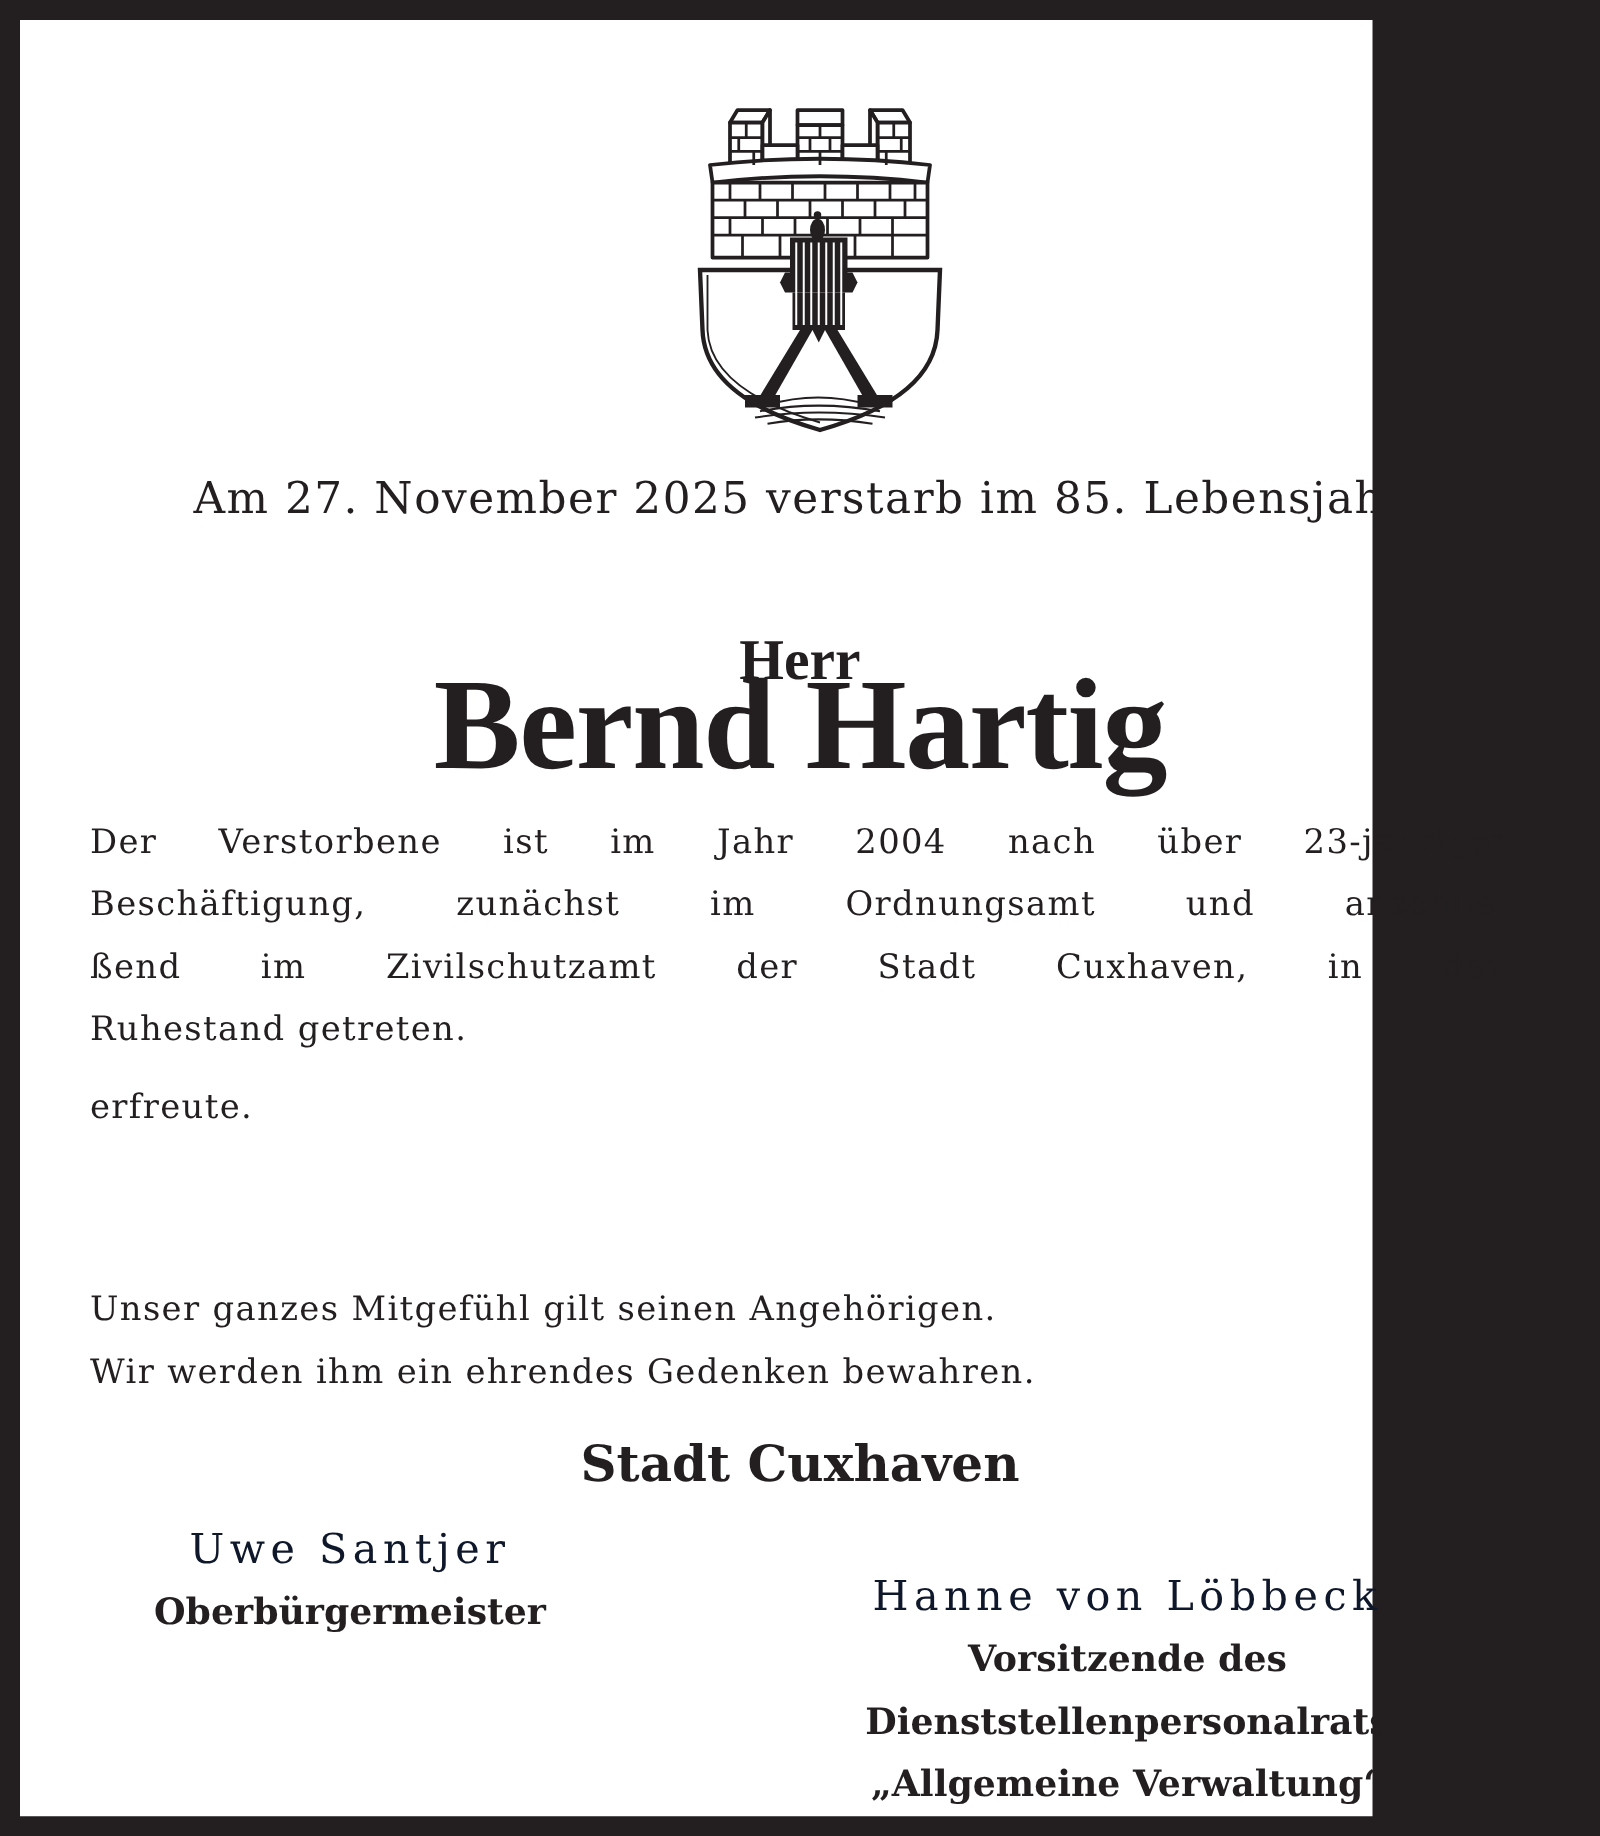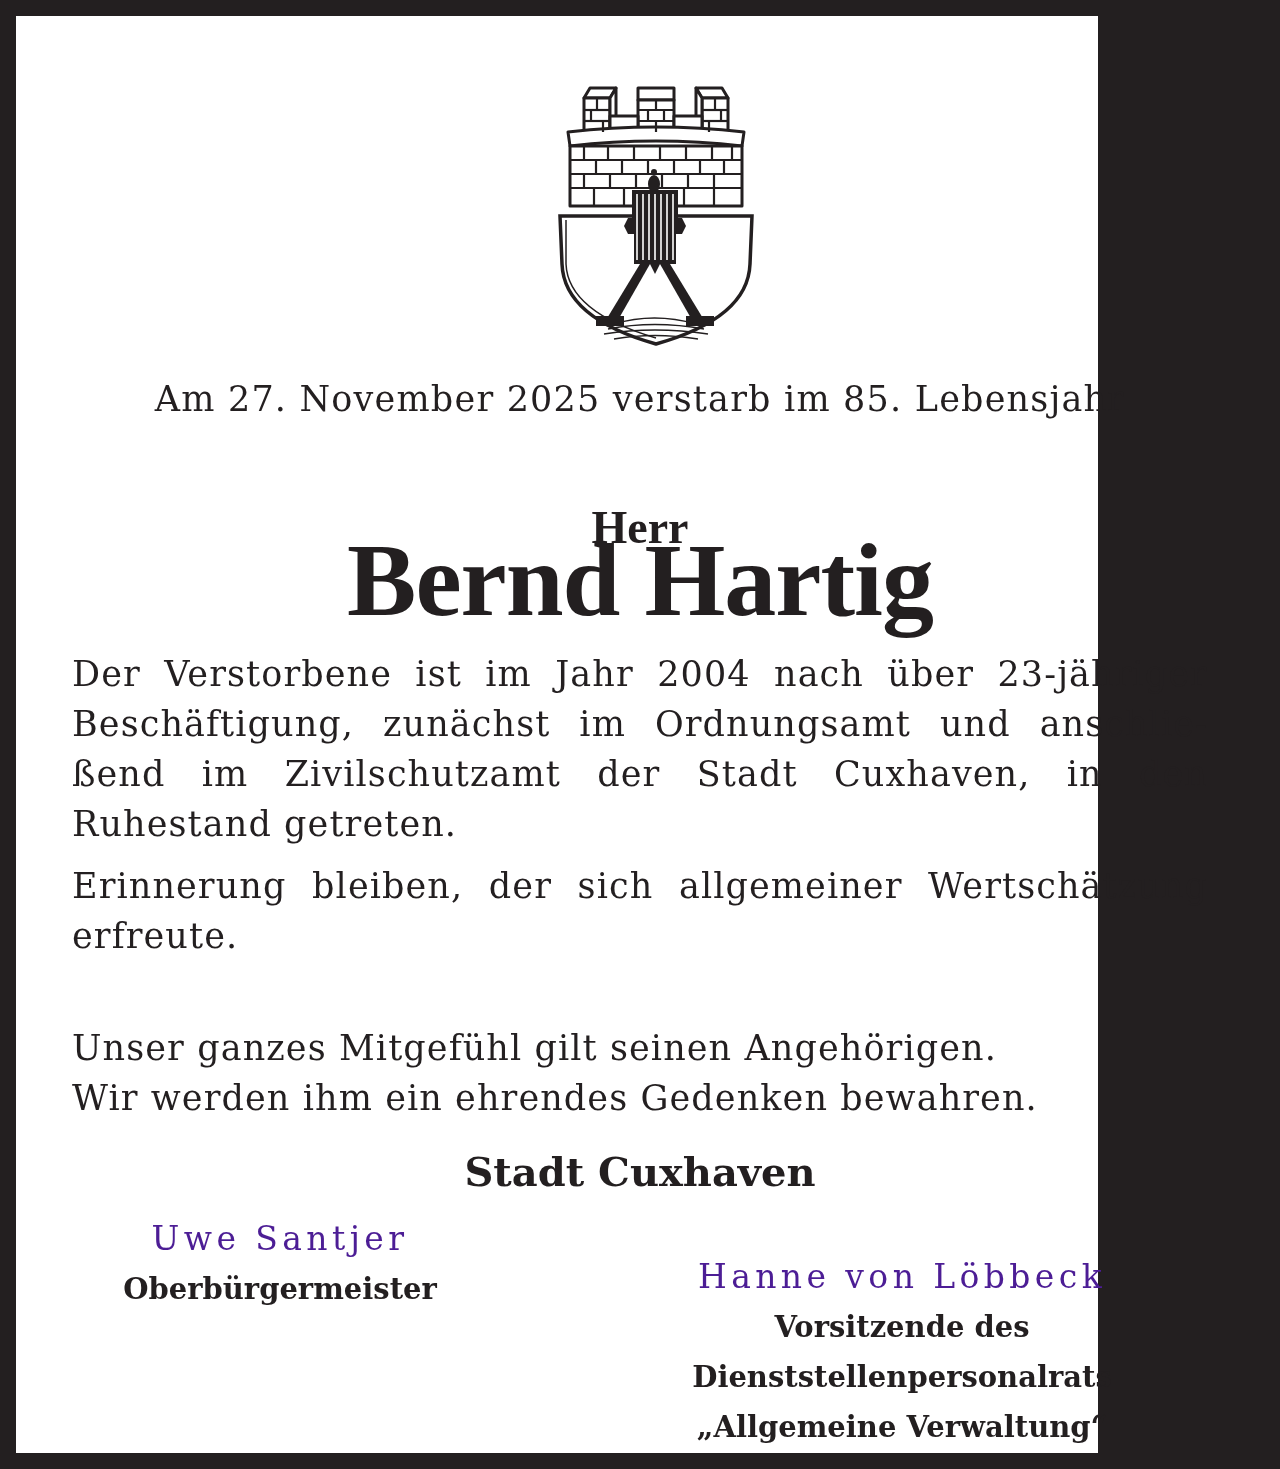--- a/index.html
+++ b/index.html
@@ -47,21 +47,21 @@
     font-family: "Liberation Serif", serif;
     font-weight: bold;
     font-size: 104px;
     line-height: 112px;
     letter-spacing: -1px;
   }
   .body-text {
     position: absolute;
     left: 56px; width: 1136px;
     font-family: "DejaVu Serif", serif;
-    font-size: 35px;
+    font-size: 27px;
     line-height: 50px;
     letter-spacing: 1.1px;
     text-align: justify;
     margin: 0;
   }
   .body-text.p1 { top: 633px; }
   .body-text.p2 { top: 845px; }
   .body-text.p3 { top: 1007px; text-align: left; }
   .body-text span.ln { display: block; text-align: justify; text-align-last: justify; }
   .body-text span.ln.last { text-align-last: left; }
@@ -79,21 +79,21 @@
   }
   .sig-left { left: 44px; width: 440px; top: 1198px; }
   .sig-right { left: 618px; width: 536px; top: 1236px; }
   .sig-name {
     display: block;
     font-family: "DejaVu Serif", serif;
     font-weight: normal;
     font-size: 33px;
     letter-spacing: 4.4px;
     line-height: 50px;
-    color: #4c1d95;
+    color: #0f172a;
   }
   .sig-title {
     display: block;
     font-family: "DejaVu Serif", serif;
     font-weight: bold;
     font-size: 29px;
     line-height: 50px;
   }
 </style>
 </head>
@@ -207,21 +207,20 @@
   <div class="line-center name">Bernd Hartig</div>
 
   <p class="body-text p1">
     <span class="ln">Der Verstorbene ist im Jahr 2004 nach über 23-jähriger</span>
     <span class="ln">Beschäftigung, zunächst im Ordnungsamt und anschlie-</span>
     <span class="ln">ßend im Zivilschutzamt der Stadt Cuxhaven, in den</span>
     <span class="ln last">Ruhestand getreten.</span>
   </p>
 
   <p class="body-text p2">
-    <span class="ln">Erinnerung bleiben, der sich allgemeiner Wertschätzung</span>
     <span class="ln last">erfreute.</span>
   </p>
 
   <p class="body-text p3">
     <span class="ln last">Unser ganzes Mitgefühl gilt seinen Angehörigen.</span>
     <span class="ln last">Wir werden ihm ein ehrendes Gedenken bewahren.</span>
   </p>
 
   <div class="line-center org">Stadt Cuxhaven</div>
 

